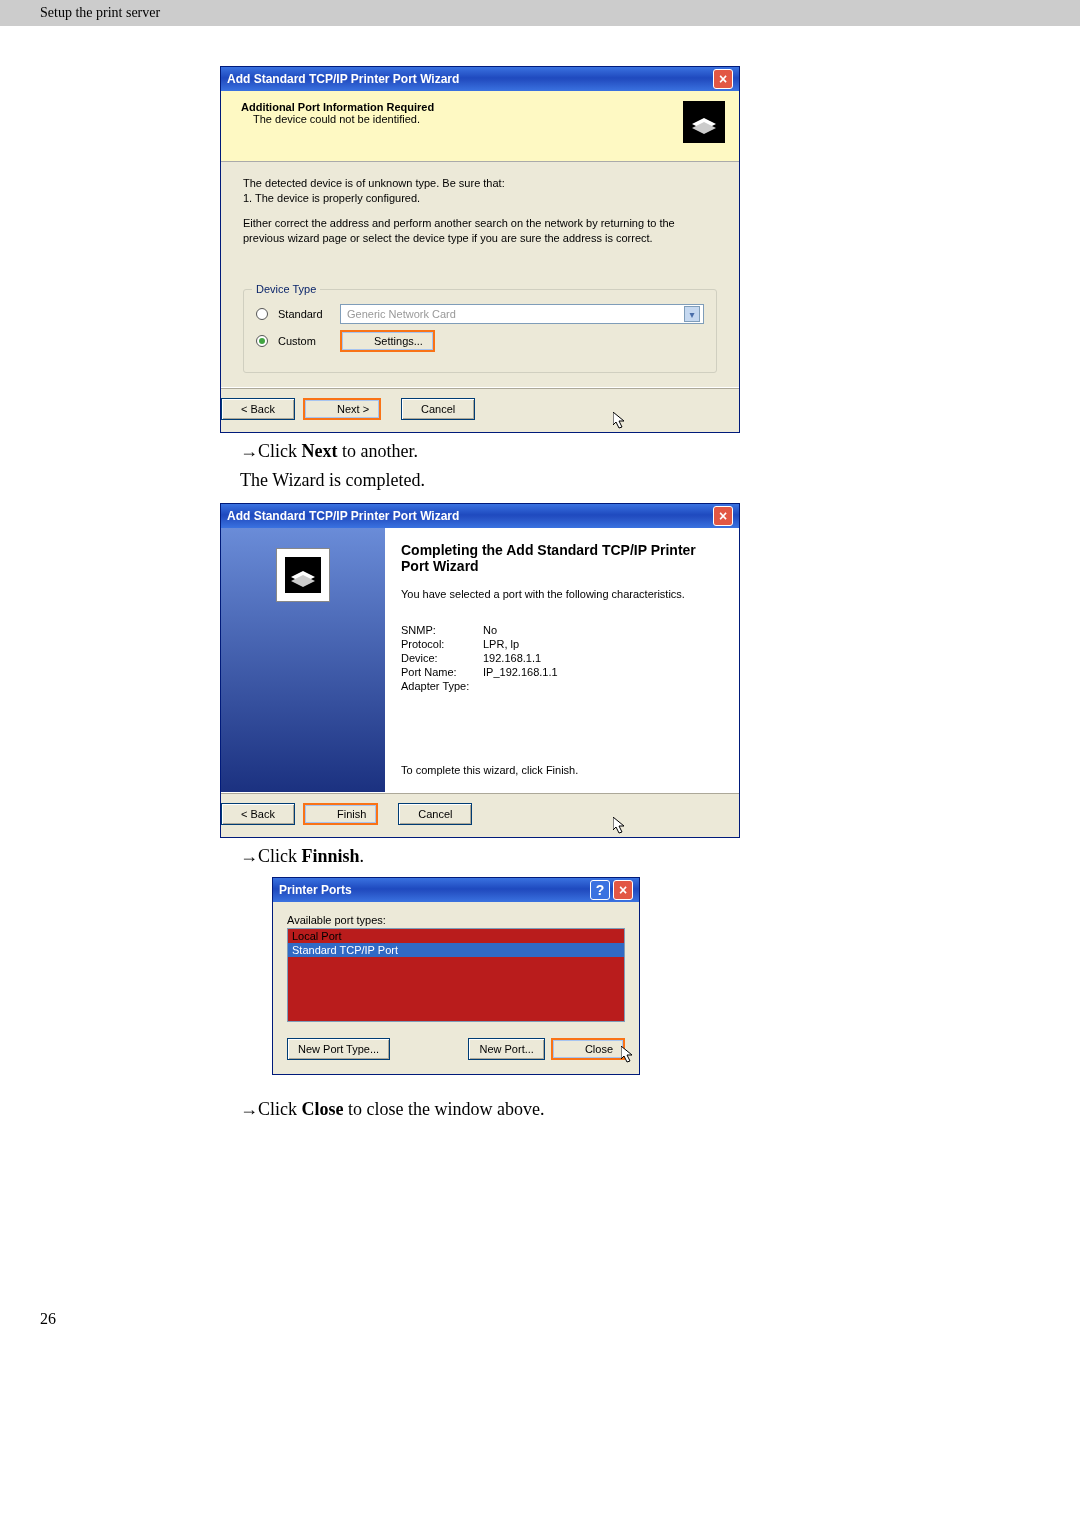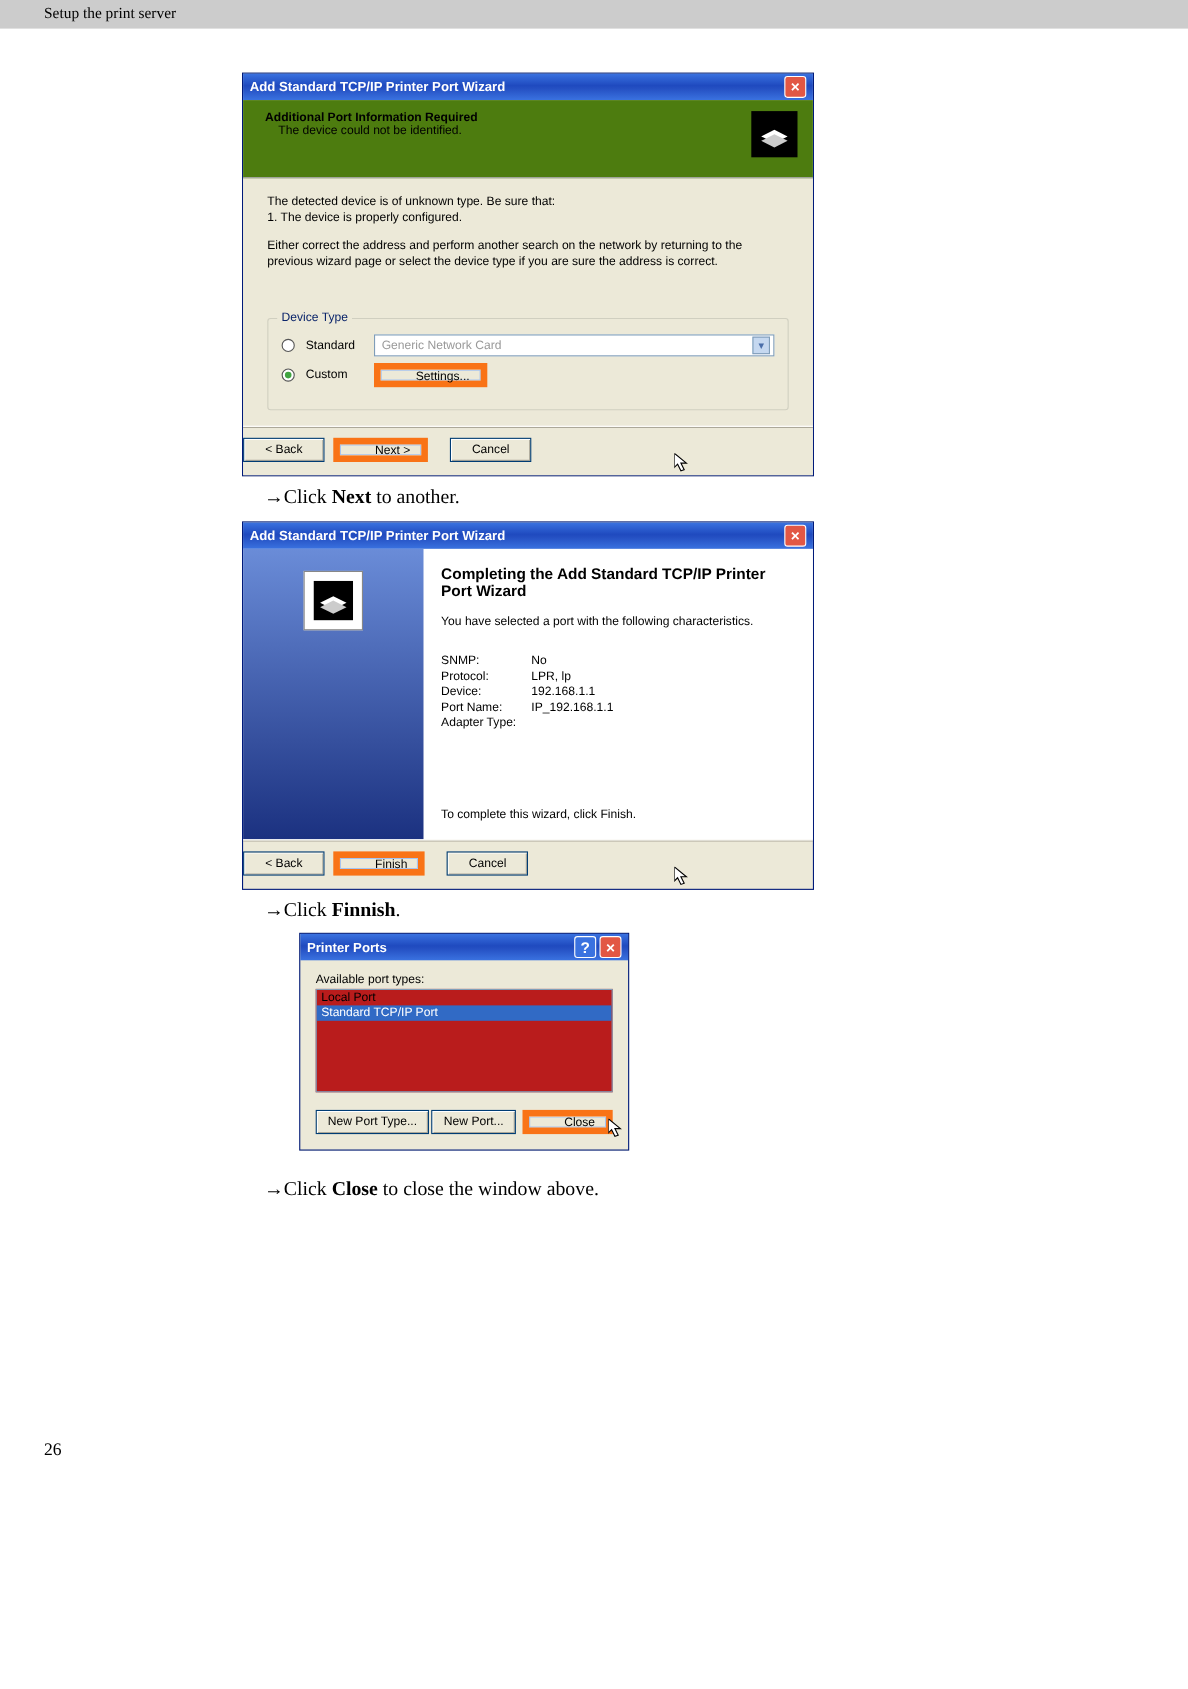--- a/index.html
+++ b/index.html
@@ -64,21 +64,21 @@
     display: flex;
     align-items: center;
     justify-content: center;
     font-size: 14px;
     box-sizing: border-box;
   }
   .xp-helpbtn { background: #3a72e0; }
   .xp-titlebtns { display:flex; gap:3px; }
   .xp-body { background: #ece9d8; }
   .xp-header-section {
-    background: #4d7c0f;
+    background: #fef9c3;
     padding: 10px 14px 10px 20px;
     border-bottom: 1px solid #aaa;
     display: flex;
     justify-content: space-between;
     align-items: flex-start;
     min-height: 50px;
   }
   .xp-header-section .heading { font-weight: bold; font-size: 11px; }
   .xp-header-section .sub { font-size: 11px; padding-left: 12px; }
   .xp-header-icon {
@@ -134,39 +134,39 @@
     height: 22px;
     border: 1px solid #003c74;
     background: #ece9d8;
     box-shadow: inset 1px 1px #fff, inset -1px -1px #aca899;
     font-family: Tahoma, Arial, sans-serif;
     font-size: 11px;
     padding: 0 10px;
     box-sizing: border-box;
   }
   .xp-button.focus {
-    border: 6px solid #f97316;
+    border: 2px solid #f97316;
     box-shadow: inset 0 0 0 1px #a6c4f0;
     padding-left: 32px;
   }
   .xp-buttonbar {
     padding: 10px 14px 12px 0;
     display:flex;
     justify-content:flex-start;
     gap:8px;
     border-top: 1px solid #fff;
     box-shadow: inset 0 1px #aca899;
   }
   .cursor {
     width:14px;height:18px;
   }
   .cursor svg { display:block; }
   .w1 { width: 520px; margin: 20px 0 0 0; }
   .w2 { width: 520px; margin: 12px 0 0 0; }
-  .w3 { width: 300px; margin: 10px 0 0 52px; }
+  .w3 { width: 368px; margin: 10px 0 0 52px; }
   .side-layout {
     display:flex;
     background:#fff;
   }
   .side-art {
     width: 164px;
     background: linear-gradient(to bottom, #6a8cd8 0%, #1b3180 100%);
     display:flex;align-items:flex-start;justify-content:center;
     padding-top:20px;
     box-sizing:border-box;
@@ -250,20 +250,21 @@
               <polygon points="0,0 0,13 3,10 6,16 9,15 6,9 11,9" fill="#fff" stroke="#000" stroke-width="1"></polygon>
             </svg>
         </div>
       </div>
     </div>
   </div>
 
   <p class="instr">
     <span>→Click </span><b>Next</b><span> to another.</span>
   </p>
+  <p class="instr">The Wizard is completed.</p>
 
   <div class="xp-dialog w2 relpos">
     <div class="xp-titlebar">
       <span>Add Standard TCP/IP Printer Port Wizard</span>
       <div class="xp-closebtn">×</div>
     </div>
     <div class="side-layout">
       <div class="side-art">
         <div class="icon-wrap">
           <svg class="printer-icon" viewBox="0 0 36 36">

